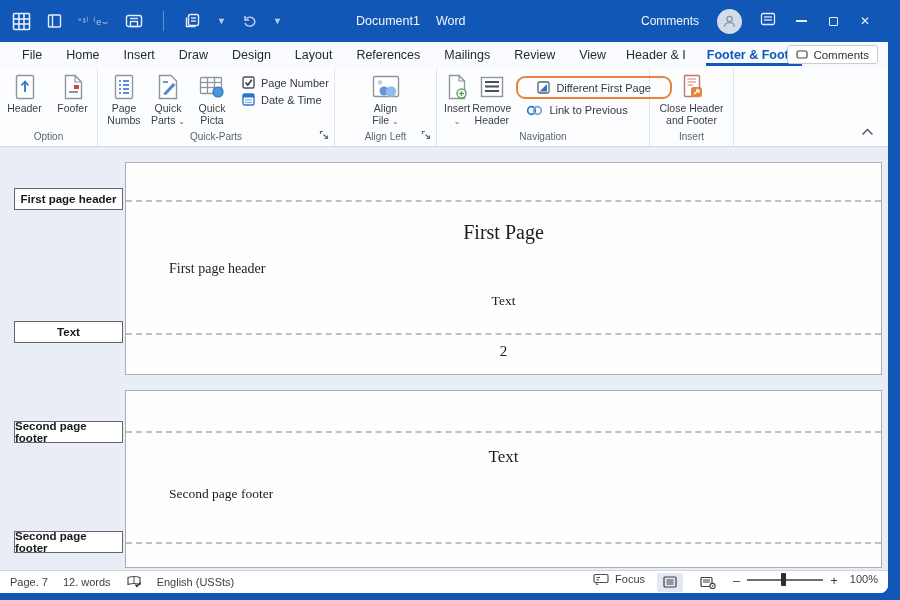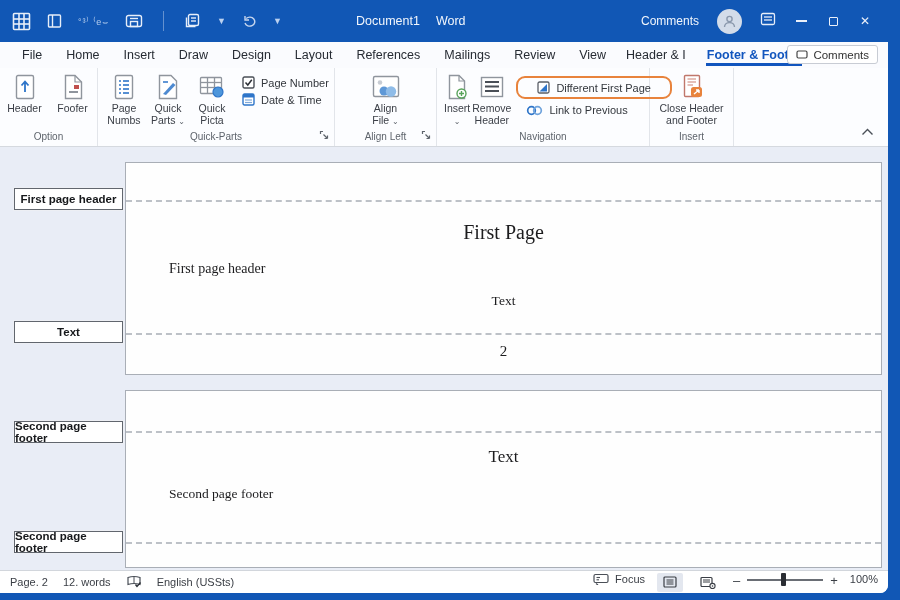--- a/index.html
+++ b/index.html
@@ -417,21 +417,21 @@
     <div class="page page2">
       <div class="dash" style="top:40px;"></div>
       <div class="doc-center" style="top:56px; font-size:17px;">Text</div>
       <div class="doc-left" style="top:95px; font-size:13.5px;">Second page footer</div>
       <div class="dash" style="top:151px;"></div>
     </div>
   </div>
 
   <div class="statusbar">
     <div class="sb-left">
-      <span>Page. 2</span>
+      <span>Page. 7</span>
       <span>12. words</span>
       <span>
         <svg width="16" height="13" viewBox="0 0 16 13">
             <path d="M2 2.5 Q8 0.5 14 2.5 V9.5 Q8 7.5 2 9.5 Z" stroke="#4A4F57" stroke-width="1.2" fill="none"></path>
             <path d="M8 1.5 V8.5" stroke="#4A4F57" stroke-width="1"></path>
             <path d="M9.5 9.5 L11 11.5 L14.5 7.5" stroke="#2B2F36" stroke-width="1.4" fill="none"></path>
           </svg>
       </span>
       <span>English (USSts)</span>
     </div>

